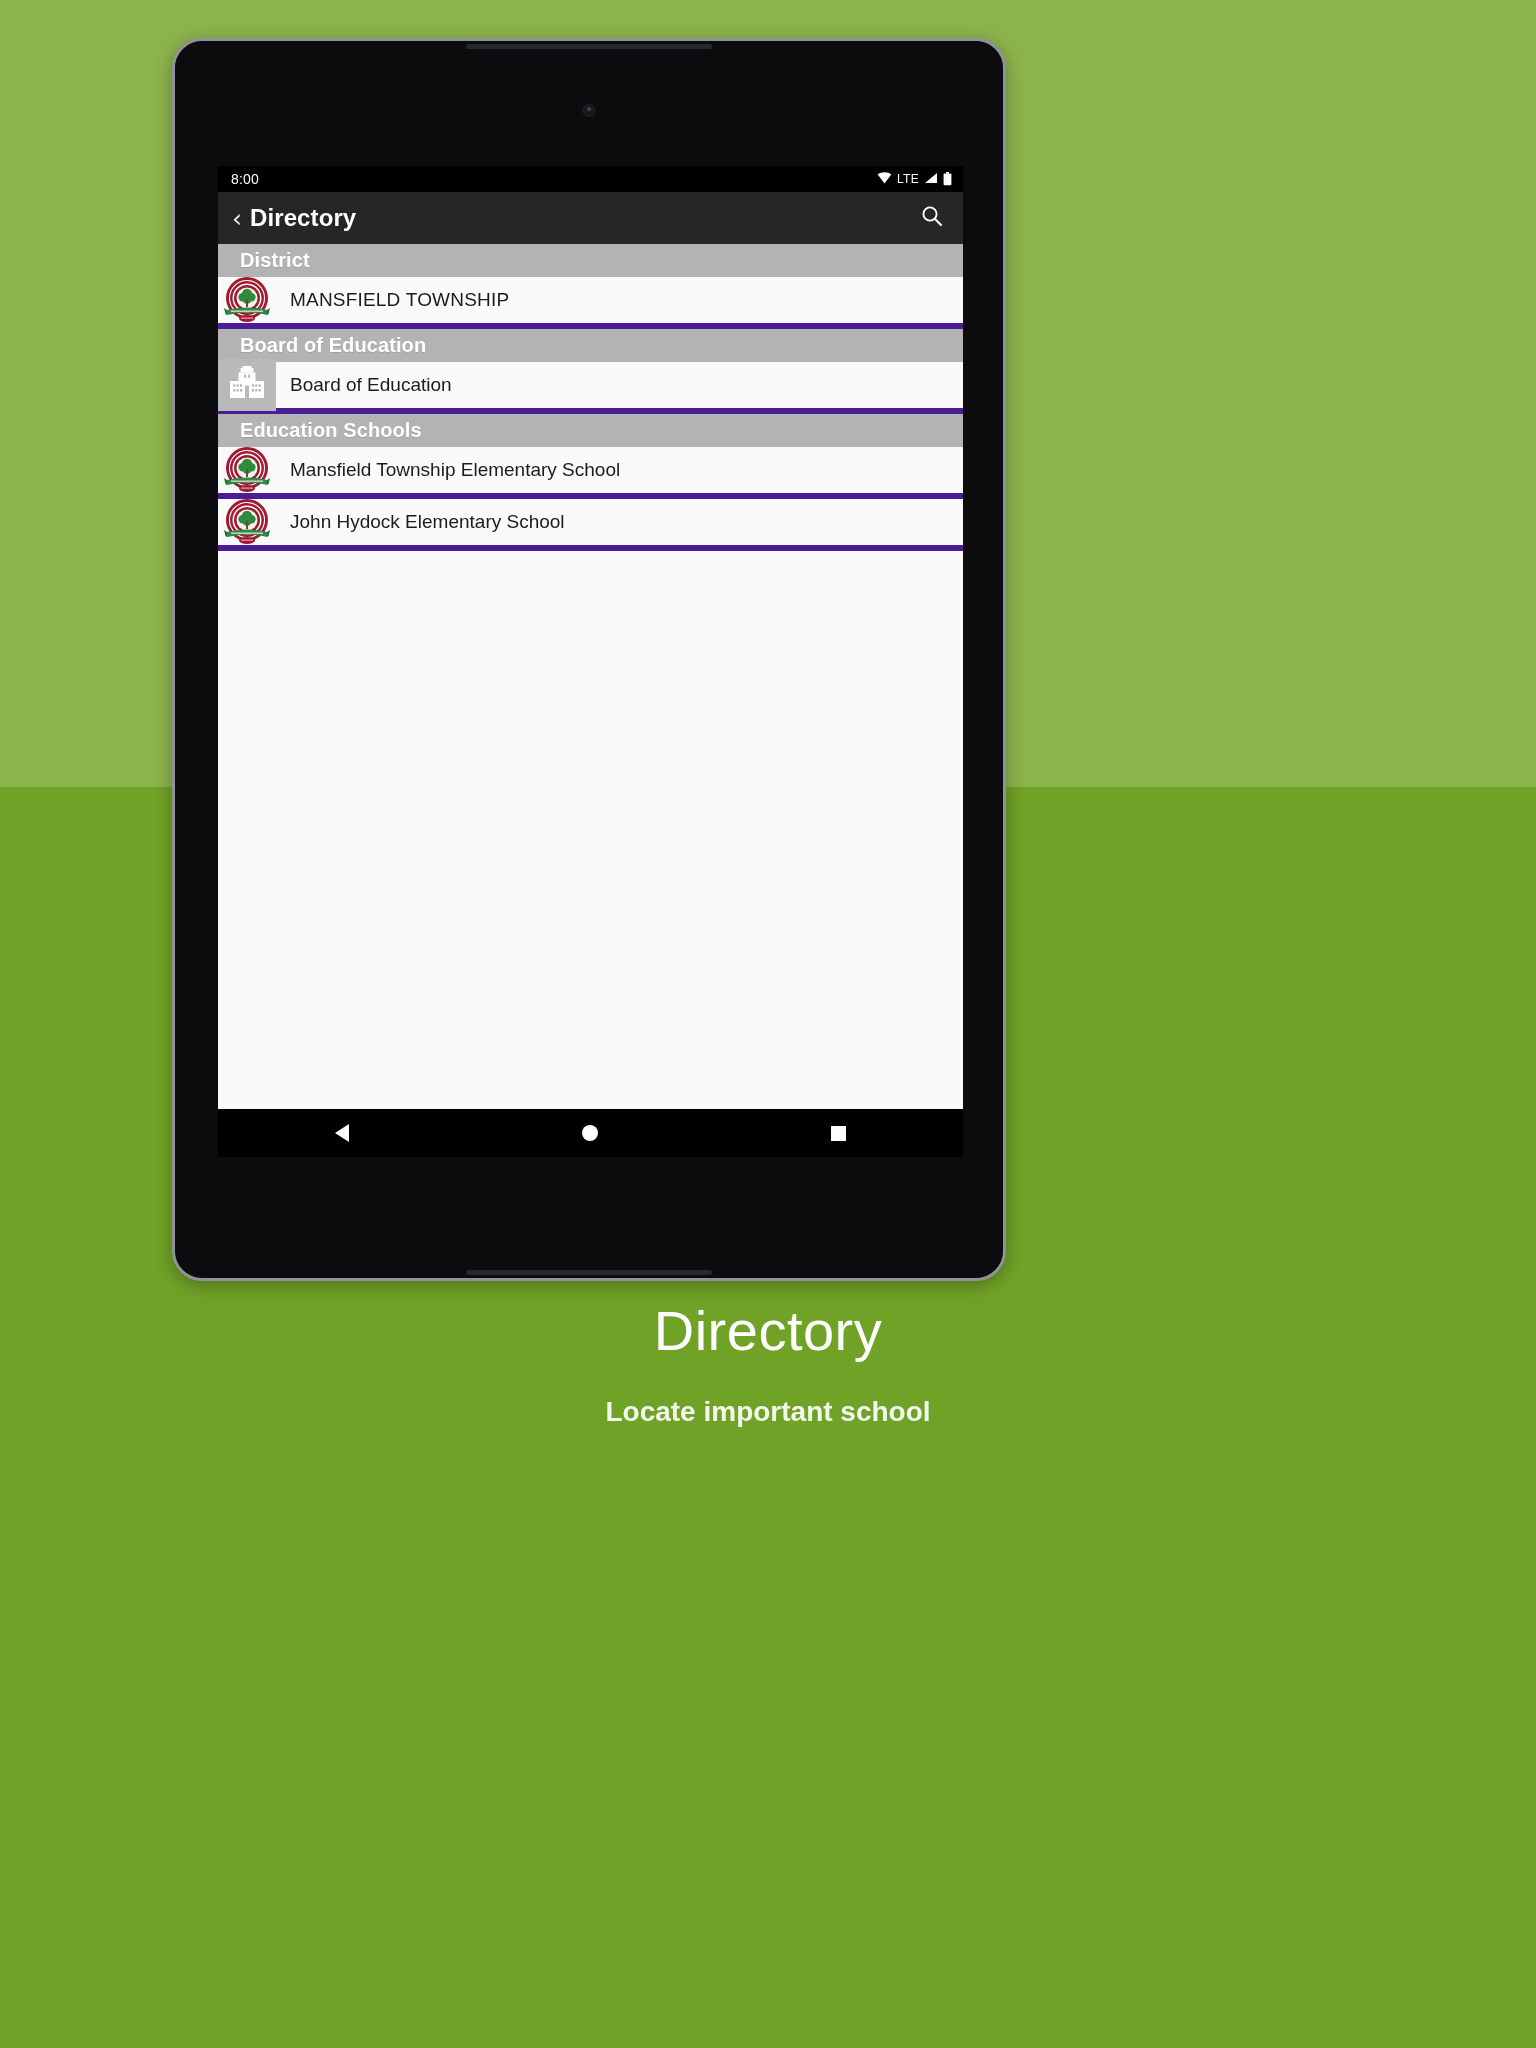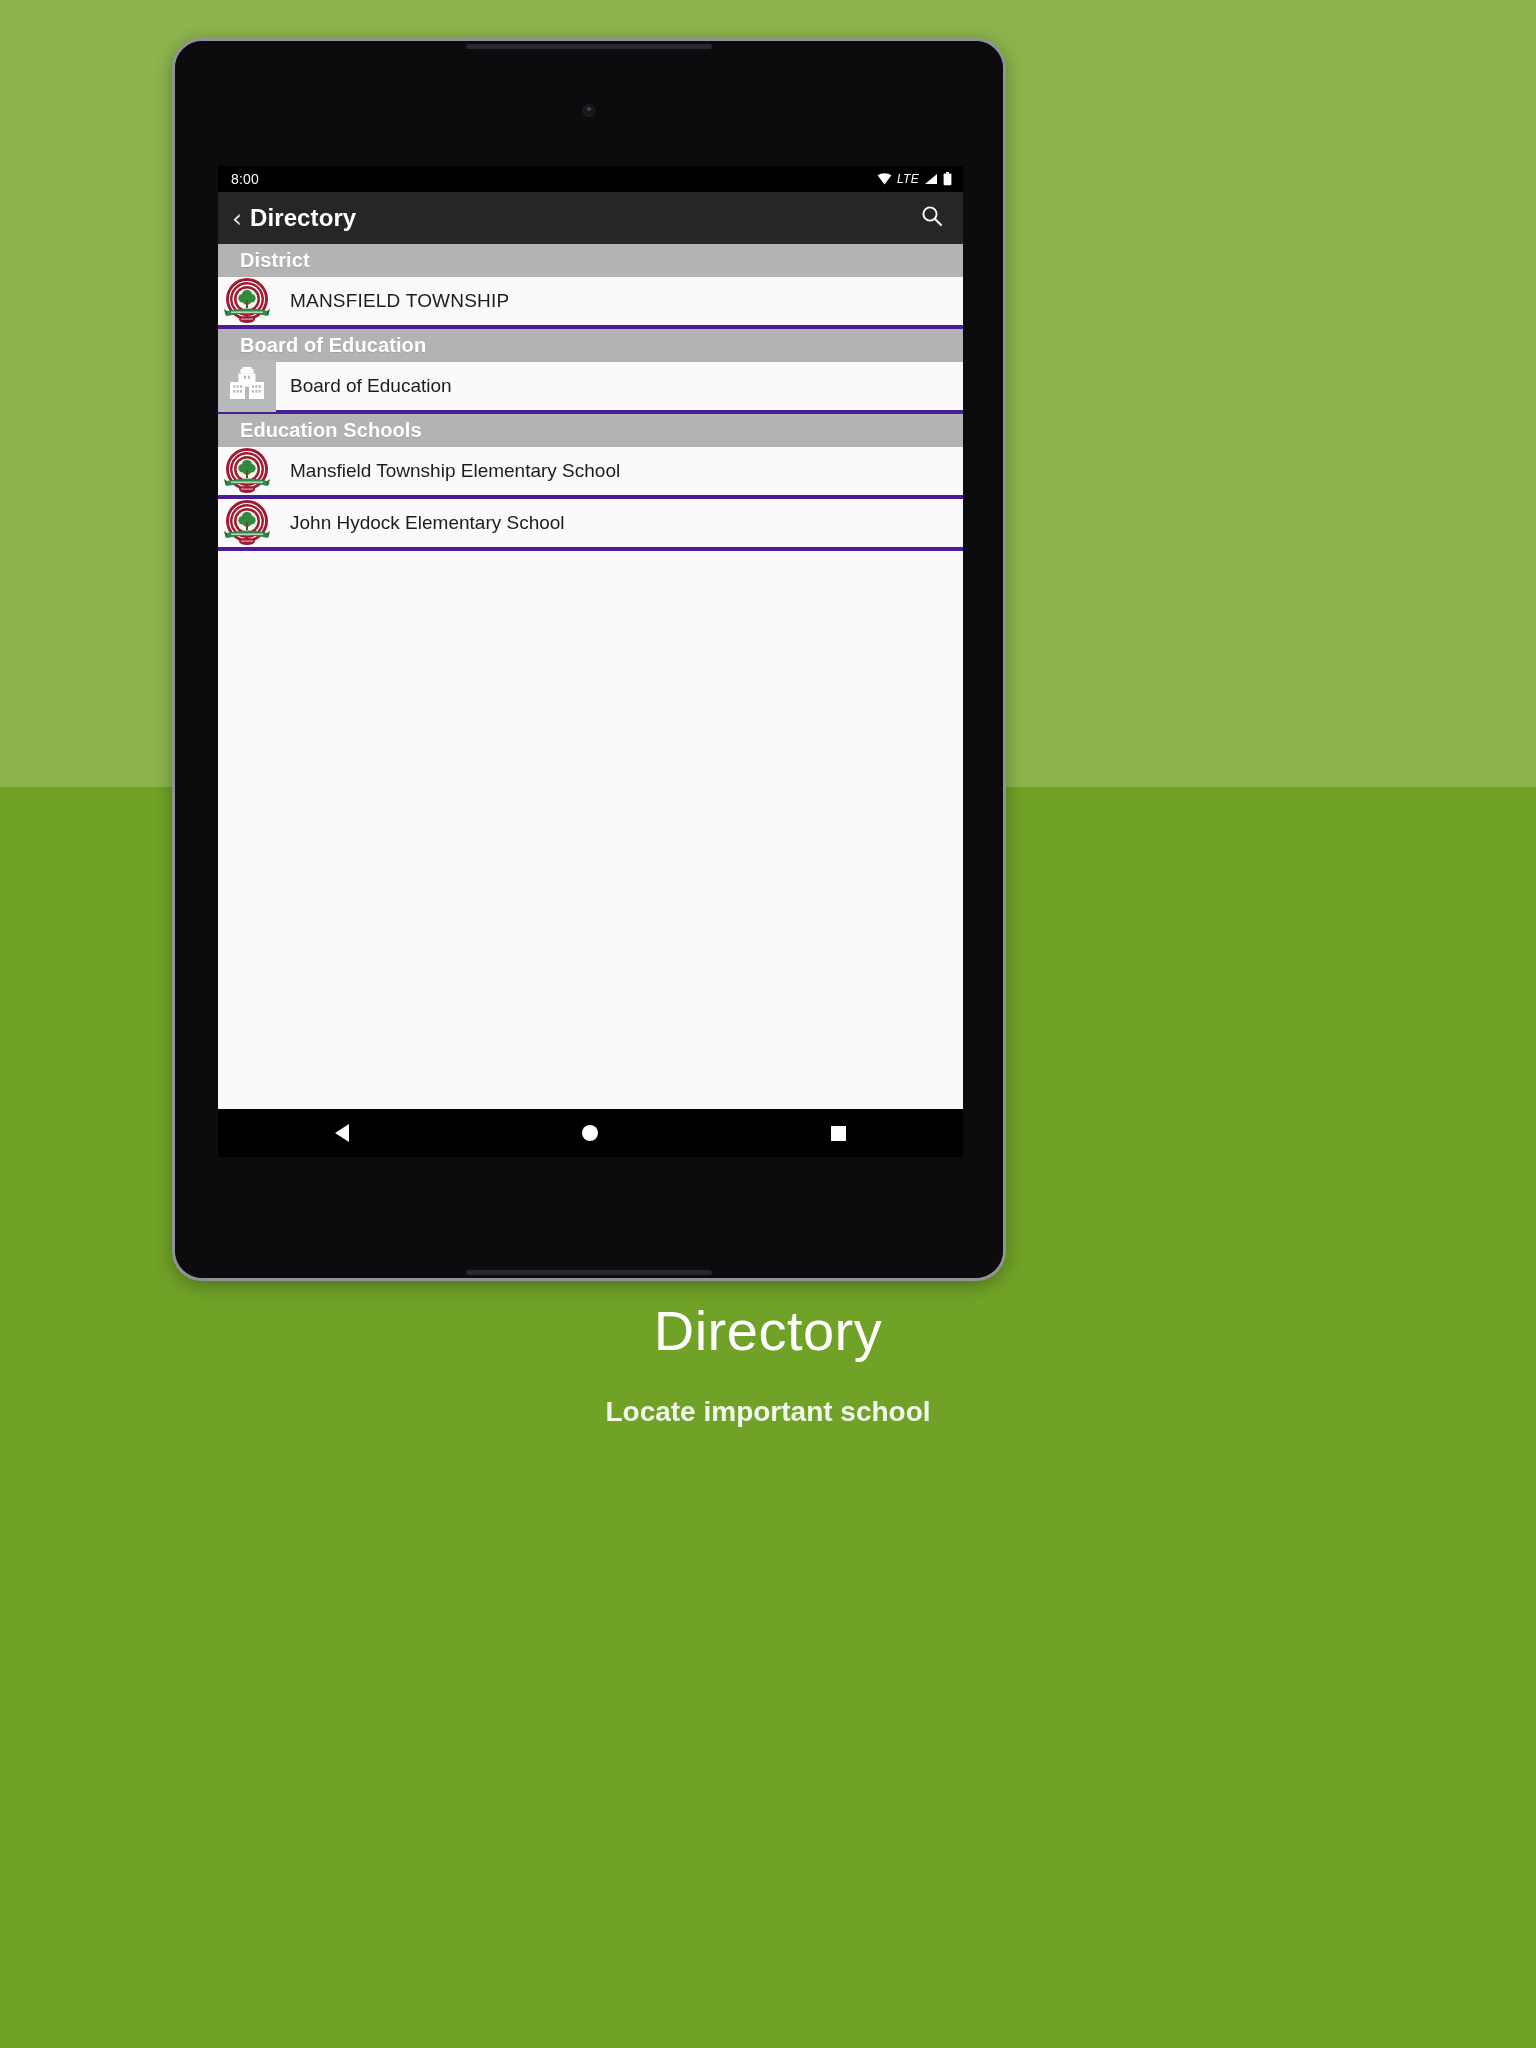--- a/index.html
+++ b/index.html
@@ -97,23 +97,21 @@
     justify-content: space-between;
     padding: 0 11px 0 13px;
     color: #fff;
   }
   #status-clock {
     font-size: 14px;
     letter-spacing: .2px;
   }
   #status-icons {
     display: flex;
-    align-items: center;
     gap: 5px;
-    font-style: italic;
   }
   #status-icons .lte-label {
     font-size: 12px;
     letter-spacing: .3px;
   }
   .sb-ico { display: block; }
 
   
   #title-bar {
     height: 52px;
@@ -162,21 +160,21 @@
     align-items: center;
     padding-left: 22px;
     letter-spacing: .1px;
     text-shadow: 0 1px 0 rgba(0,0,0,.10);
   }
   .list-row {
     display: flex;
     align-items: center;
     height: 52px;
     background: #fafafa;
-    border-bottom: 4px solid #4c1d95;
+    border-bottom: 6px solid #4c1d95;
     cursor: pointer;
   }
   .row-icon-cell {
     width: 58px;
     height: 52px;
     flex: 0 0 58px;
     display: flex;
     align-items: center;
     justify-content: center;
     position: relative;

